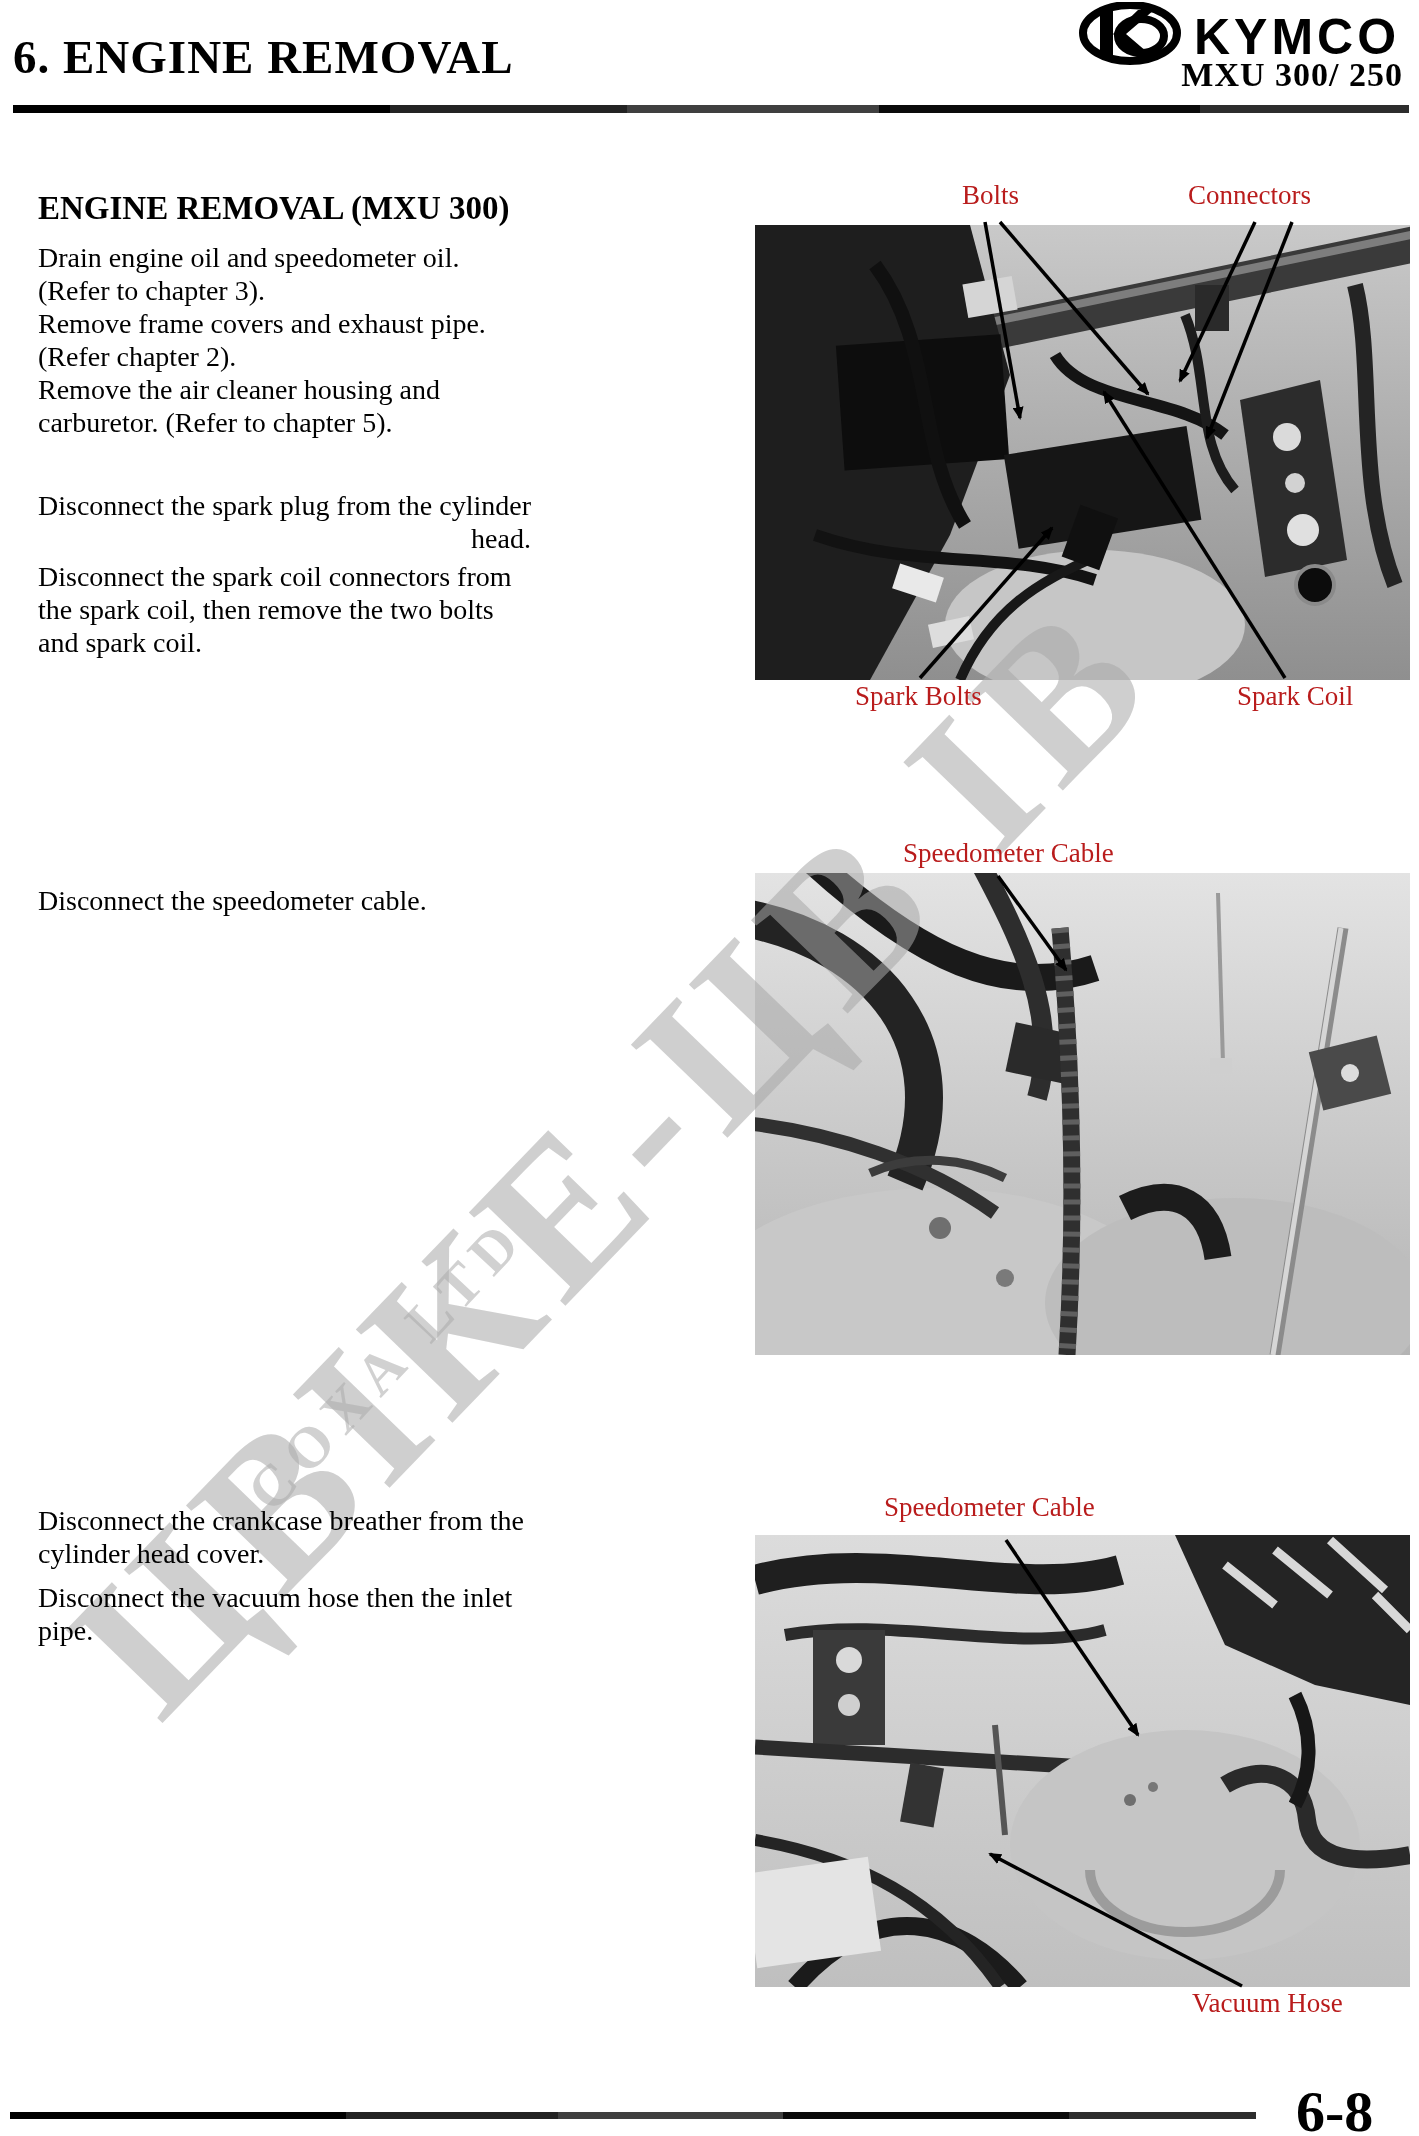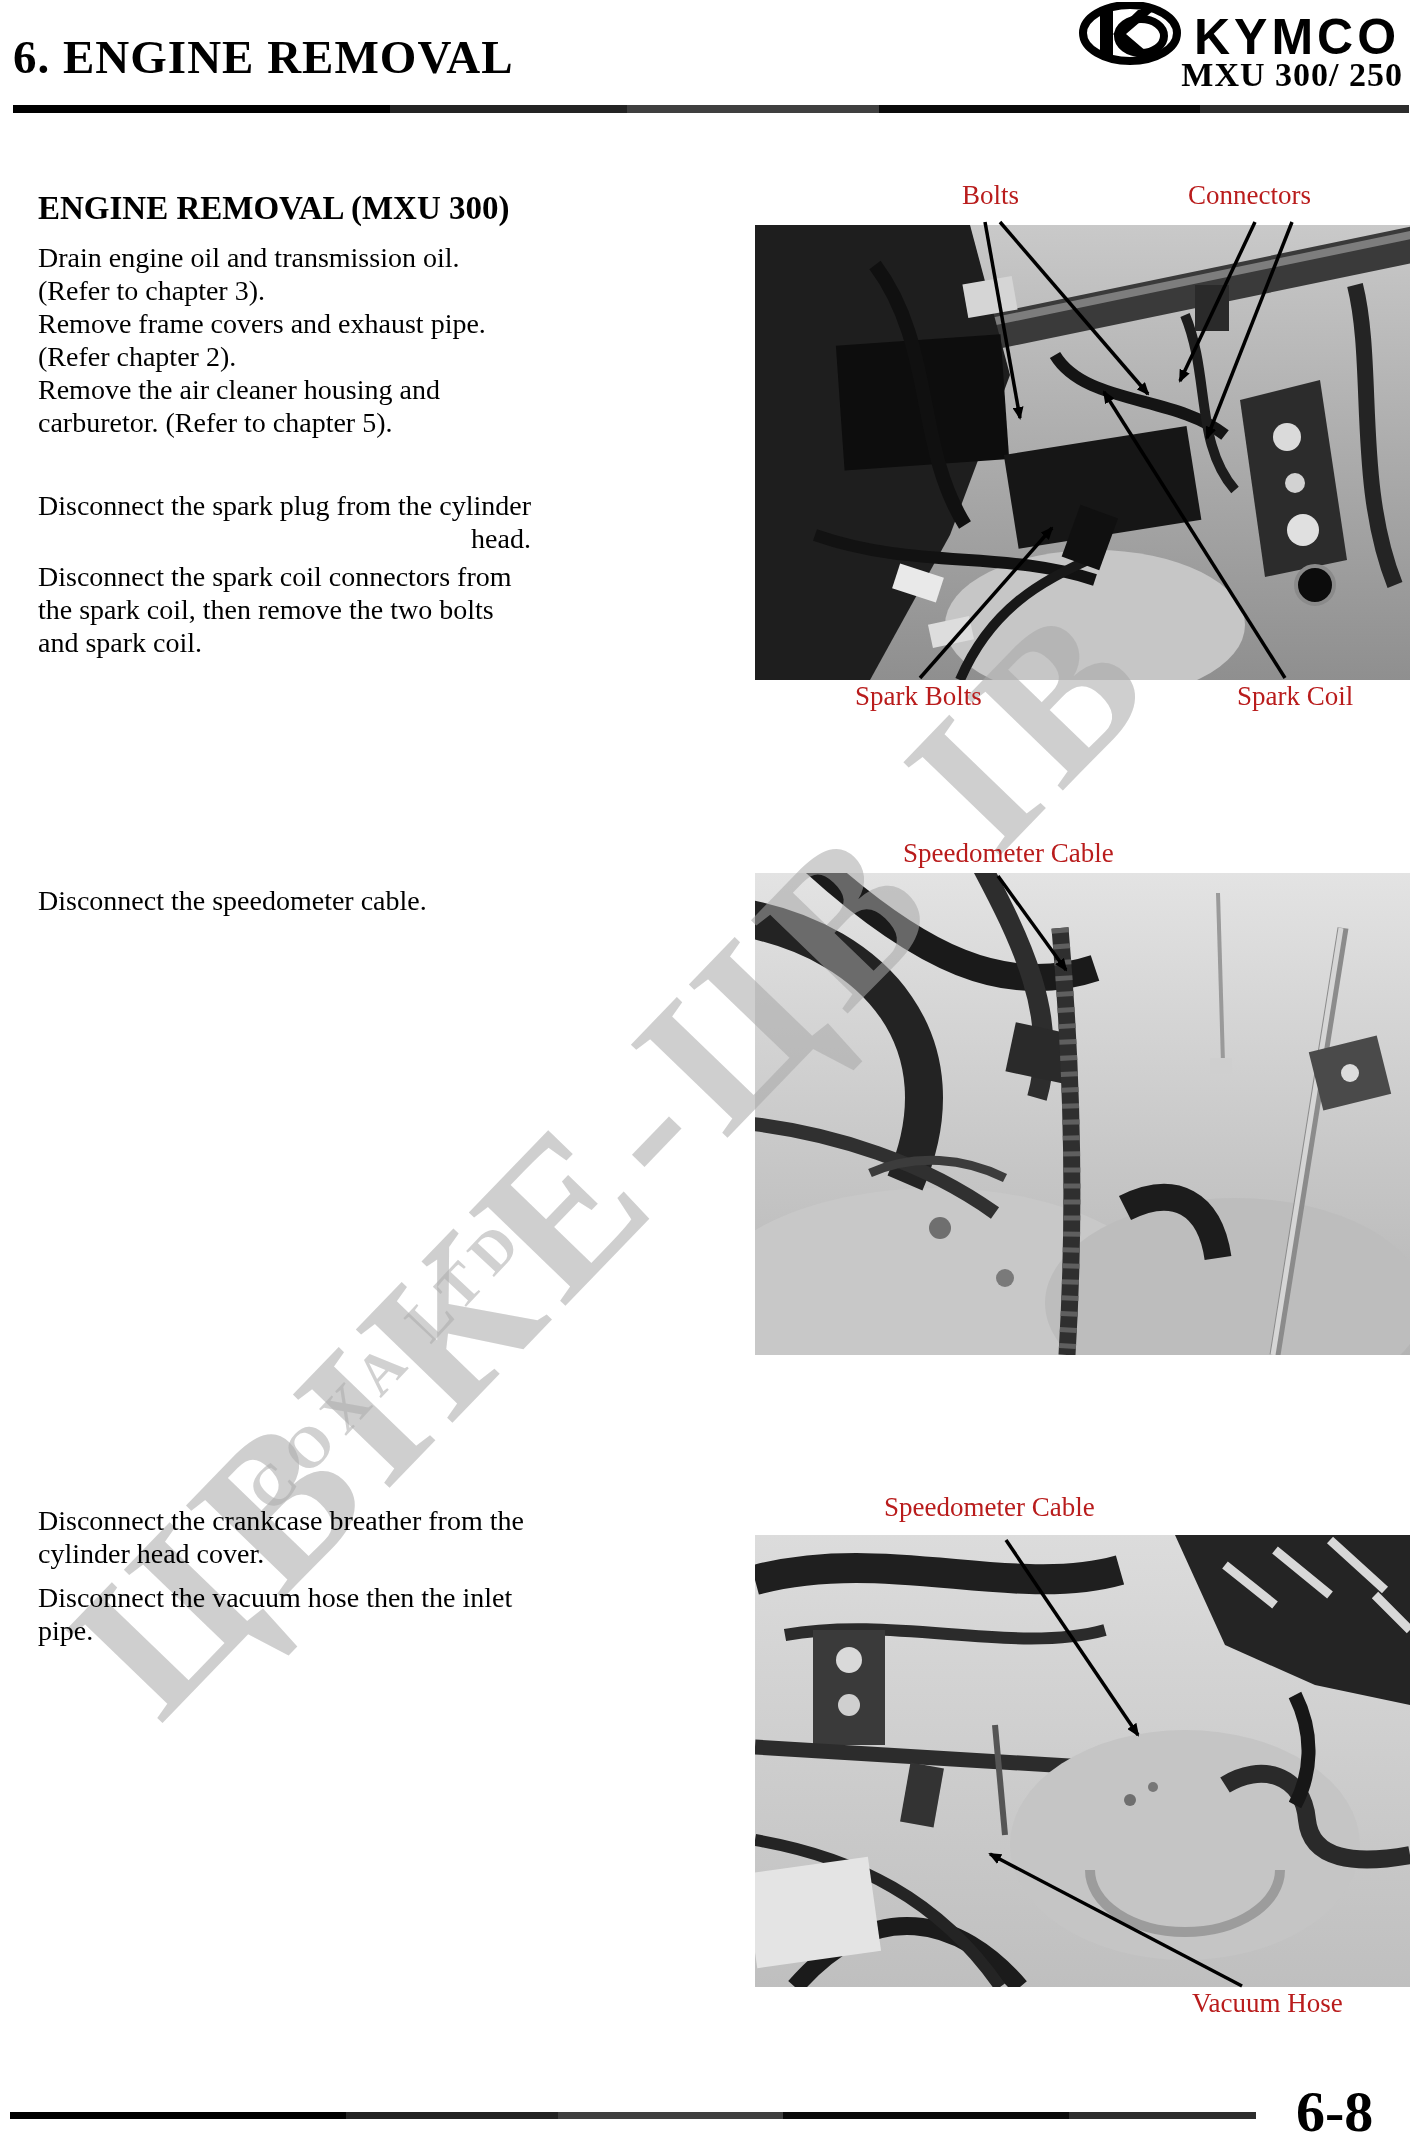--- a/index.html
+++ b/index.html
@@ -112,21 +112,21 @@
   <div class="model-text">MXU 300/ 250</div>
   <div class="rule header"></div>
 
   <div class="watermark">
     <span class="wm-large">ЦВІКЕ-ЦВ ІВ</span>
     <span class="wm-small">COXA LTD</span>
   </div>
 
   <div class="section-heading">ENGINE REMOVAL (MXU 300)</div>
   <div class="para p-step1">
-      <div>Drain engine oil and transmission oil.</div>
+      <div>Drain engine oil and speedometer oil.</div>
       <div>(Refer to chapter 3).</div>
       <div>Remove frame covers and exhaust pipe.</div>
       <div>(Refer chapter 2).</div>
       <div>Remove the air cleaner housing and</div>
       <div>carburetor. (Refer to chapter 5).</div>
     </div>
   <div class="para p-step2">
       <div>Disconnect the spark plug from the cylinder</div>
       <div>head.</div>
     </div>

